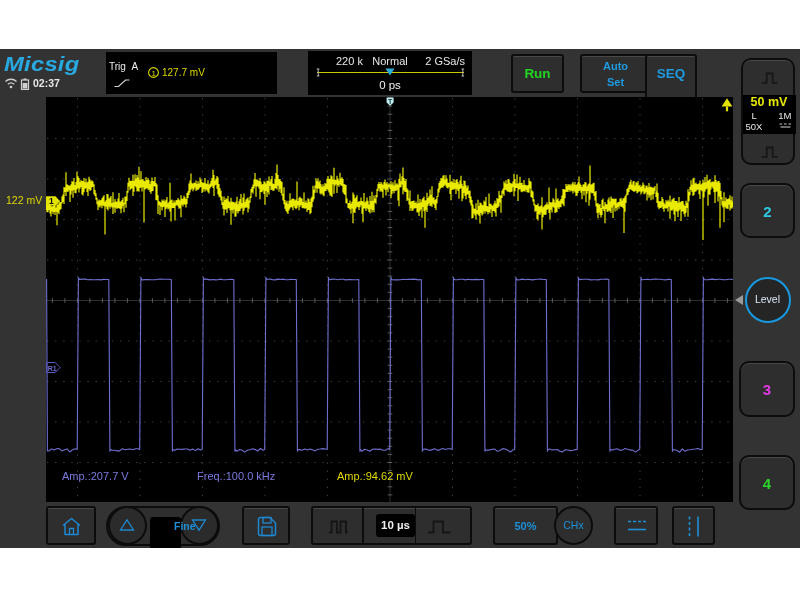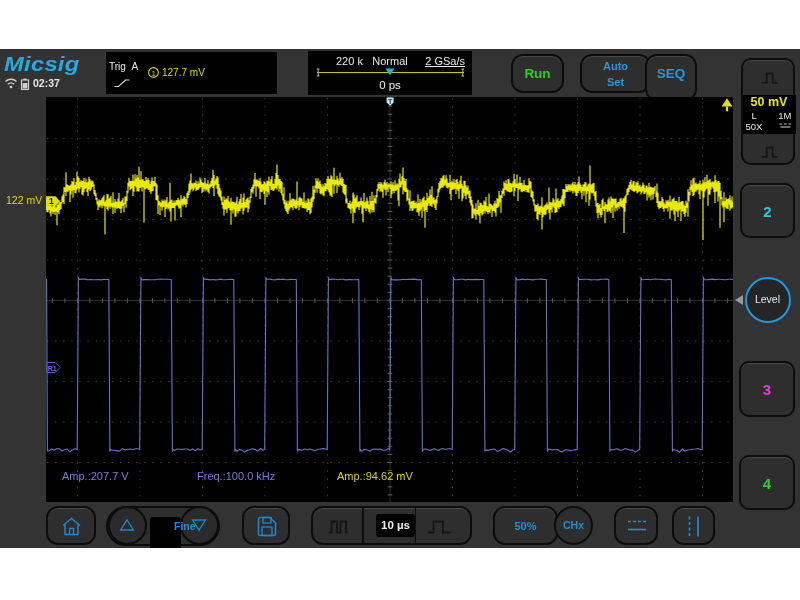--- a/index.html
+++ b/index.html
@@ -1,18 +1,18 @@
 <!DOCTYPE html>
 <html><head><meta charset="utf-8">
 <style>
 * { margin:0; padding:0; box-sizing:border-box; }
 html,body { width:800px; height:600px; background:#fff; font-family:"Liberation Sans", sans-serif; }
 #ui { position:absolute; left:0; top:49px; width:800px; height:499px; background:#333333; overflow:hidden; }
 .abs { position:absolute; }
-.btn { position:absolute; background:#2e2e2e; border:2px solid #0c0c0c; border-radius:12px; box-shadow:inset 0 1px 0 rgba(140,140,140,0.28); }
+.btn { position:absolute; background:#2e2e2e; border:2px solid #0c0c0c; border-radius:3px; box-shadow:inset 0 1px 0 rgba(140,140,140,0.28); }
 .blk { position:absolute; background:#000; }
 </style></head>
 <body>
 <div id="ui">
 
   <div class="abs" style="left:4px;top:3.5px;width:100px;height:24px;color:#29a9e1;font-size:19.5px;font-weight:bold;font-style:italic;letter-spacing:0.2px;transform:scaleX(1.22);transform-origin:left;">Micsig</div>
   <svg class="abs" style="left:4px;top:27px" width="60" height="14">
     <path d="M1.5 5.5 A8 8 0 0 1 12.5 5.5" stroke="#cfcfcf" stroke-width="1.4" fill="none"></path>
     <path d="M3.8 8.2 A5 5 0 0 1 10.2 8.2" stroke="#cfcfcf" stroke-width="1.4" fill="none"></path>
     <circle cx="7" cy="11" r="1.3" fill="#cfcfcf"></circle>
@@ -30,21 +30,21 @@
     <svg class="abs" style="left:41.5px;top:15px" width="11" height="11">
       <circle cx="5.5" cy="5.5" r="4.9" fill="none" stroke="#ddd800" stroke-width="1.1"></circle>
       <text x="3.6" y="8.6" font-size="8" fill="#ddd800" font-family="Liberation Sans, sans-serif">1</text>
     </svg>
     <div class="abs" style="left:56px;top:14.5px;color:#ddd800;font-size:10px;">127.7&nbsp;mV</div>
   </div>
 
   <div class="blk" style="left:308px;top:2px;width:164px;height:44px;">
     <div class="abs" style="left:8px;top:4px;color:#e8e8e8;font-size:11px;margin-left:20px;">220 k</div>
     <div class="abs" style="left:0;top:4px;width:164px;text-align:center;color:#e8e8e8;font-size:11px;">Normal</div>
-    <div class="abs" style="right:7px;top:4px;color:#e8e8e8;font-size:11px;text-decoration:underline;">2 GSa/s</div>
+    <div class="abs" style="right:7px;top:4px;color:#e8e8e8;font-size:11px;">2 GSa/s</div>
     <svg class="abs" style="left:0;top:16px" width="164" height="12">
       <line x1="9" y1="5.5" x2="156" y2="5.5" stroke="#c9c900" stroke-width="1.2"></line>
       <path d="M10.2 2 v7 M8.8 2 h2.6 M8.8 9 h2.6" stroke="#bbb" stroke-width="1" fill="none"></path>
       <path d="M154.8 2 v7 M153.5 2 h2.6 M153.5 9 h2.6" stroke="#bbb" stroke-width="1" fill="none"></path>
       <polygon points="77.5,1.5 86.5,1.5 82,8.5" fill="#2ab0d8"></polygon>
     </svg>
     <div class="abs" style="left:0;top:28px;width:164px;text-align:center;color:#f0f0f0;font-size:11.5px;">0 ps</div>
   </div>
 
   <div class="btn" style="left:511px;top:5px;width:53px;height:39px;color:#21d421;font-size:13.5px;font-weight:bold;text-align:center;line-height:36px;">Run</div>
@@ -150,21 +150,21 @@
   <div class="abs" style="left:414.5px;top:458px;width:1.5px;height:37px;background:#0c0c0c;"></div>
   <svg class="abs" style="left:328px;top:470.5px" width="20" height="14">
     <path d="M1 12.5 h2.5 v-11 h5.5 v11 h3.5 v-11 h5.5 v11 h1.5" stroke="#141414" stroke-width="1.8" fill="none"></path>
   </svg>
   <div class="abs" style="left:369px;top:465px;width:39px;height:23px;background:#000;border-radius:3px;color:#f0f0f0;font-size:11.5px;font-weight:bold;text-align:center;line-height:23px;margin-left:7px;">10 µs</div>
   <svg class="abs" style="left:427px;top:470.5px" width="25" height="14">
     <path d="M1 12.5 h5.5 v-11 h9.5 v11 h7.5" stroke="#141414" stroke-width="1.8" fill="none"></path>
   </svg>
 
   <div class="btn" style="left:493px;top:457px;width:65px;height:39px;color:#1e90d8;font-size:11px;font-weight:bold;text-align:center;line-height:36px;">50%</div>
-  <div class="abs" style="left:554px;top:456.5px;width:39px;height:39px;border-radius:50%;box-sizing:border-box;background:#2e2e2e;border:2px solid #0c0c0c;color:#1e90d8;font-size:10.5px;font-weight:bold;text-align:center;line-height:34px;">CHx</div>
+  <div class="abs" style="left:554px;top:456.5px;width:39px;height:39px;border-radius:50%;box-sizing:border-box;background:#2e2e2e;border:2px solid #0c0c0c;color:#1e90d8;font-size:10.5px;font-weight:normal;text-align:center;line-height:34px;">CHx</div>
   <div class="btn" style="left:614px;top:457px;width:44px;height:39px;">
     <svg class="abs" style="left:11px;top:11px" width="22" height="14">
       <path d="M1 2.5 h3 M6 2.5 h3 M11 2.5 h3 M16 2.5 h3" stroke="#1e90d8" stroke-width="1.6"></path>
       <path d="M1 10.5 h18" stroke="#1e90d8" stroke-width="1.6"></path>
     </svg>
   </div>
   <div class="btn" style="left:672px;top:457px;width:43px;height:39px;">
     <svg class="abs" style="left:13px;top:7px" width="16" height="25">
       <path d="M2.5 1.5 v3 M2.5 7 v3 M2.5 12.5 v3 M2.5 18 v3" stroke="#1e90d8" stroke-width="1.6"></path>
       <path d="M11 1.5 v20" stroke="#1e90d8" stroke-width="1.6"></path>

